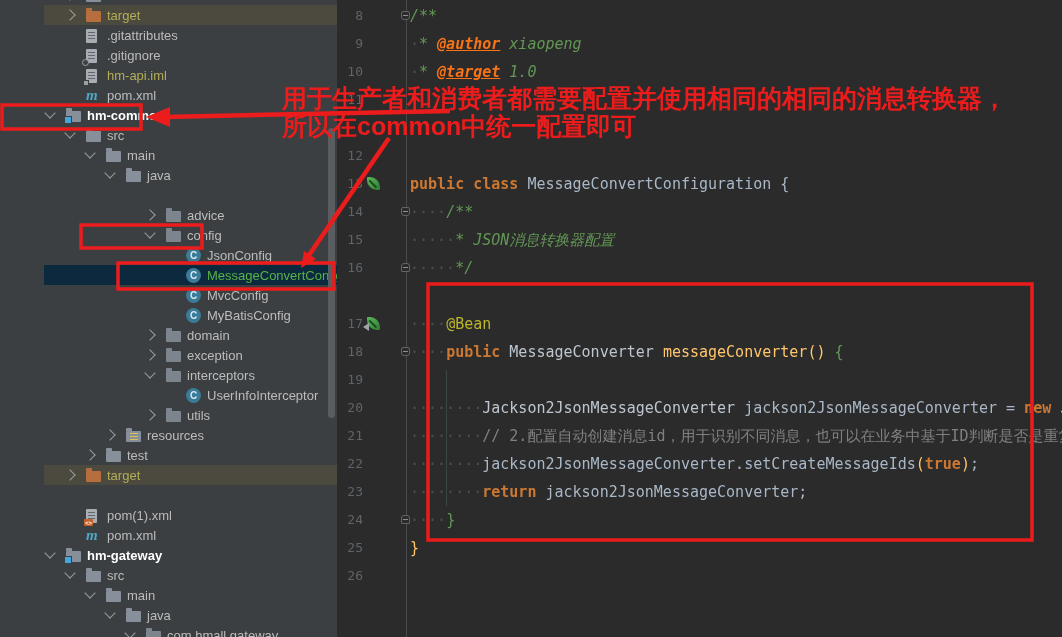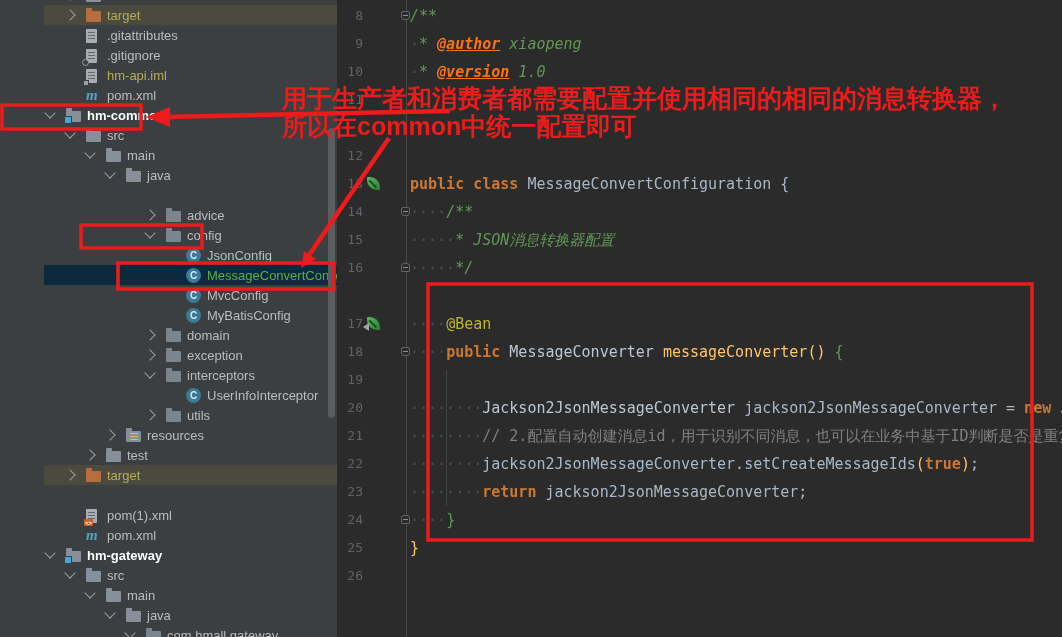--- a/index.html
+++ b/index.html
@@ -219,21 +219,21 @@
         <span class="t-label" style="left: 123px;">com.hmall.gateway</span>
       </div>
     </div>
 
   <div class="editor-panel" id="editor">
     <div class="gutter-line"></div>
     <div class="indent-guide"></div>
     <div id="lines">
         <div class="code-row" style="top: 2px;"><span class="lnum">8</span><span class="fold start"></span><span class="code"><span class="c-doc">/**</span></span></div>
         <div class="code-row" style="top: 30px;"><span class="lnum">9</span><span class="code"><span class="c-ws">·</span><span class="c-doc">* </span><span class="c-dtag">@author</span><span class="c-doc"> xiaopeng</span></span></div>
-        <div class="code-row" style="top: 58px;"><span class="lnum">10</span><span class="code"><span class="c-ws">·</span><span class="c-doc">* </span><span class="c-dtag">@version</span><span class="c-doc"> 1.0</span></span></div>
+        <div class="code-row" style="top: 58px;"><span class="lnum">10</span><span class="code"><span class="c-ws">·</span><span class="c-doc">* </span><span class="c-dtag">@target</span><span class="c-doc"> 1.0</span></span></div>
         <div class="code-row" style="top: 86px;"><span class="lnum">11</span><span class="code"></span></div>
         <div class="code-row" style="top: 142px;"><span class="lnum">12</span></div>
         <div class="code-row" style="top: 170px;"><span class="lnum">13</span><span class="ileaf"></span><span class="code"><span class="c-kw">public class </span><span class="c-plain">MessageConvertConfiguration </span><span class="c-plain">{</span></span></div>
         <div class="code-row" style="top: 198px;"><span class="lnum">14</span><span class="fold start"></span><span class="code"><span class="c-ws">····</span><span class="c-doc">/**</span></span></div>
         <div class="code-row" style="top: 226px;"><span class="lnum">15</span><span class="code"><span class="c-ws">·····</span><span class="c-doc">* JSON消息转换器配置</span></span></div>
         <div class="code-row" style="top: 254px;"><span class="lnum">16</span><span class="fold end"></span><span class="code"><span class="c-ws">·····</span><span class="c-doc">*/</span></span></div>
         <div class="code-row" style="top: 310px;"><span class="lnum">17</span><span class="ileaf nav"></span><span class="code"><span class="c-ws">····</span><span class="c-ann">@Bean</span></span></div>
         <div class="code-row" style="top: 338px;"><span class="lnum">18</span><span class="fold start"></span><span class="code"><span class="c-ws">····</span><span class="c-kw">public </span><span class="c-type">MessageConverter </span><span class="c-meth">messageConverter</span><span class="c-by">()</span><span class="c-plain"> </span><span class="c-bg">{</span></span></div>
         <div class="code-row" style="top: 366px;"><span class="lnum">19</span></div>
         <div class="code-row" style="top: 394px;"><span class="lnum">20</span><span class="code"><span class="c-ws">········</span><span class="c-type">Jackson2JsonMessageConverter</span><span class="c-plain"> jackson2JsonMessageConverter = </span><span class="c-kw">new </span><span class="c-type">Jackson2JsonMessageConverter();</span></span></div>

